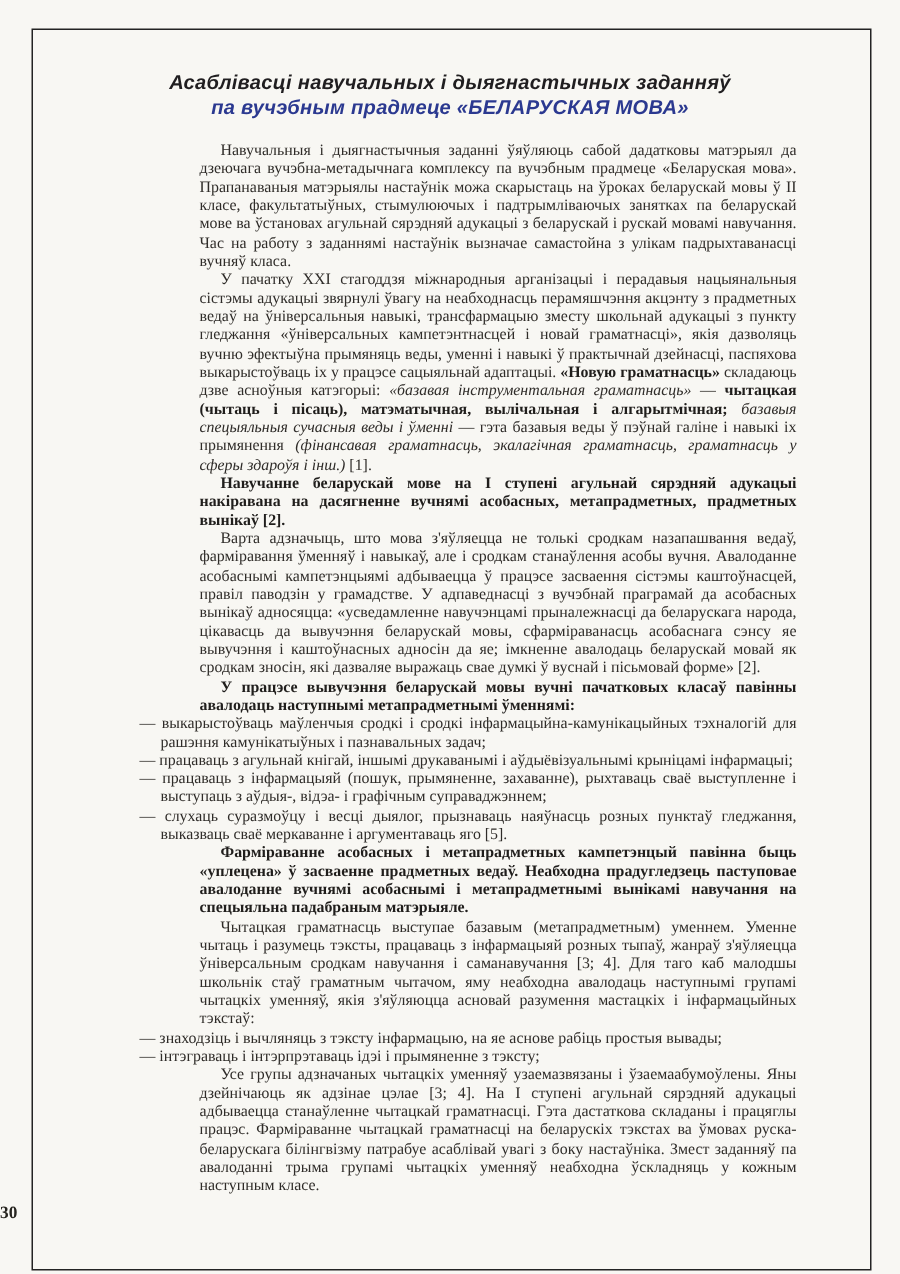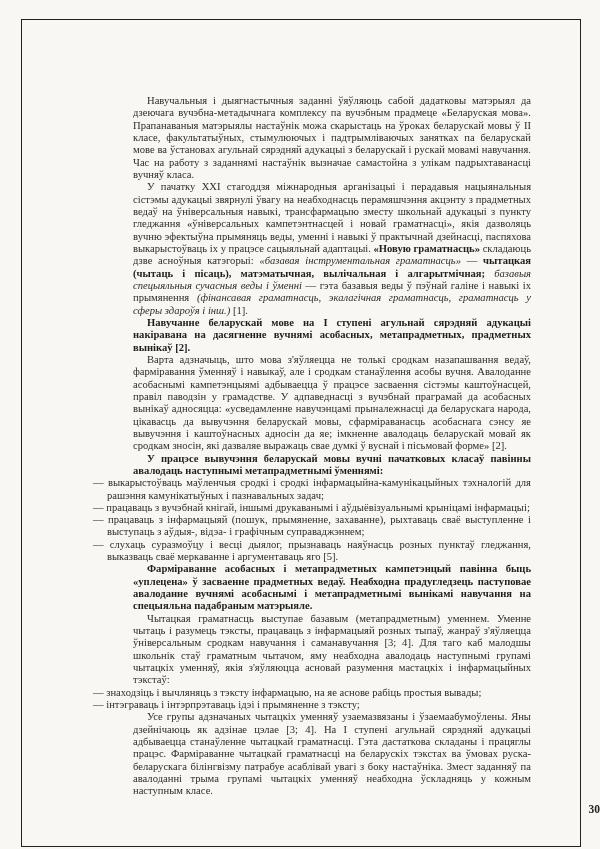--- a/index.html
+++ b/index.html
@@ -30,38 +30,42 @@
     text-align:justify;
   }
   .blk{margin:0;}
   .p{text-indent:14px;margin-left:48px;}
   .li{padding-left:22px;text-indent:-14px;box-sizing:border-box;}
   .n{}
   .b{font-weight:bold;color:#201e1c;}
   .i{font-style:italic;}
   .pagenum{
     position:absolute;left:0;top:803px;width:600px;
-    text-align:right;font-weight:bold;font-size:11.5px;color:#26241f;
+    text-align:left;font-weight:bold;font-size:11.5px;color:#26241f;
   }
 </style>
 </head>
 <body>
 
 <div class="page">
   <div class="frame"></div>
 
+  <div class="title">
+    <div style="color: rgb(32, 30, 32);">Асаблівасці навучальных і дыягнастычных заданняў</div>
+    <div style="color: rgb(43, 57, 144);">па вучэбным прадмеце «БЕЛАРУСКАЯ МОВА»</div>
+  </div>
 
   <div class="article" id="article">
       <div class="blk p"><span class="n">Навучальныя і дыягнастычныя заданні ўяўляюць сабой дадатковы матэрыял да дзеючага вучэбна-метадычнага комплексу па вучэбным прадмеце «Беларуская мова». Прапанаваныя матэрыялы настаўнік можа скарыстаць на ўроках беларускай мовы ў II класе, факультатыўных, стымулюючых і падтрымліваючых занятках па беларускай мове ва ўстановах агульнай сярэдняй адукацыі з беларускай і рускай мовамі навучання. Час на работу з заданнямі настаўнік вызначае самастойна з улікам падрыхтаванасці вучняў класа.</span></div>
       <div class="blk p"><span class="n">У пачатку XXI стагоддзя міжнародныя арганізацыі і перадавыя нацыянальныя сістэмы адукацыі звярнулі ўвагу на неабходнасць перамяшчэння акцэнту з прадметных ведаў на ўніверсальныя навыкі, трансфармацыю зместу школьнай адукацыі з пункту гледжання «ўніверсальных кампетэнтнасцей і новай граматнасці», якія дазволяць вучню эфектыўна прымяняць веды, уменні і навыкі ў практычнай дзейнасці, паспяхова выкарыстоўваць іх у працэсе сацыяльнай адаптацыі. </span><span class="b">«Новую граматнасць»</span><span class="n"> складаюць дзве асноўныя катэгорыі: </span><span class="i">«базавая інструментальная граматнасць»</span><span class="n"> — </span><span class="b">чытацкая (чытаць і пісаць), матэматычная, вылічальная і алгарытмічная;</span><span class="n"> </span><span class="i">базавыя спецыяльныя сучасныя веды і ўменні</span><span class="n"> — гэта базавыя веды ў пэўнай галіне і навыкі іх прымянення </span><span class="i">(фінансавая граматнасць, экалагічная граматнасць, граматнасць у сферы здароўя і інш.)</span><span class="n"> [1].</span></div>
       <div class="blk p"><span class="b">Навучанне беларускай мове на I ступені агульнай сярэдняй адукацыі накіравана на дасягненне вучнямі асобасных, метапрадметных, прадметных вынікаў [2].</span></div>
       <div class="blk p"><span class="n">Варта адзначыць, што мова з'яўляецца не толькі сродкам назапашвання ведаў, фарміравання ўменняў і навыкаў, але і сродкам станаўлення асобы вучня. Авалоданне асобаснымі кампетэнцыямі адбываецца ў працэсе засваення сістэмы каштоўнасцей, правіл паводзін у грамадстве. У адпаведнасці з вучэбнай праграмай да асобасных вынікаў адносяцца: «усведамленне навучэнцамі прыналежнасці да беларускага народа, цікавасць да вывучэння беларускай мовы, сфарміраванасць асобаснага сэнсу яе вывучэння і каштоўнасных адносін да яе; імкненне авалодаць беларускай мовай як сродкам зносін, які дазваляе выражаць свае думкі ў вуснай і пісьмовай форме» [2].</span></div>
       <div class="blk p"><span class="b">У працэсе вывучэння беларускай мовы вучні пачатковых класаў павінны авалодаць наступнымі метапрадметнымі ўменнямі:</span></div>
       <div class="blk li"><span class="n">— выкарыстоўваць маўленчыя сродкі і сродкі інфармацыйна-камунікацыйных тэхналогій для рашэння камунікатыўных і пазнавальных задач;</span></div>
-      <div class="blk li"><span class="n">— працаваць з вучэбнай кнігай, іншымі друкаванымі і аўдыёвізуальнымі крыніцамі інфармацыі;</span></div>
+      <div class="blk li"><span class="n">— працаваць з агульнай кнігай, іншымі друкаванымі і аўдыёвізуальнымі крыніцамі інфармацыі;</span></div>
       <div class="blk li"><span class="n">— працаваць з інфармацыяй (пошук, прымяненне, захаванне), рыхтаваць сваё выступленне і выступаць з аўдыя-, відэа- і графічным суправаджэннем;</span></div>
       <div class="blk li"><span class="n">— слухаць суразмоўцу і весці дыялог, прызнаваць наяўнасць розных пунктаў гледжання, выказваць сваё меркаванне і аргументаваць яго [5].</span></div>
       <div class="blk p"><span class="b">Фарміраванне асобасных і метапрадметных кампетэнцый павінна быць «уплецена» ў засваенне прадметных ведаў. Неабходна прадугледзець паступовае авалоданне вучнямі асобаснымі і метапрадметнымі вынікамі навучання на спецыяльна падабраным матэрыяле.</span></div>
       <div class="blk p"><span class="n">Чытацкая граматнасць выступае базавым (метапрадметным) уменнем. Уменне чытаць і разумець тэксты, працаваць з інфармацыяй розных тыпаў, жанраў з'яўляецца ўніверсальным сродкам навучання і саманавучання [3; 4]. Для таго каб малодшы школьнік стаў граматным чытачом, яму неабходна авалодаць наступнымі групамі чытацкіх уменняў, якія з'яўляюцца асновай разумення мастацкіх і інфармацыйных тэкстаў:</span></div>
       <div class="blk li"><span class="n">— знаходзіць і вычляняць з тэксту інфармацыю, на яе аснове рабіць простыя вывады;</span></div>
       <div class="blk li"><span class="n">— інтэграваць і інтэрпрэтаваць ідэі і прымяненне з тэксту;</span></div>
       <div class="blk p"><span class="n">Усе групы адзначаных чытацкіх уменняў узаемазвязаны і ўзаемаабумоўлены. Яны дзейнічаюць як адзінае цэлае [3; 4]. На I ступені агульнай сярэдняй адукацыі адбываецца станаўленне чытацкай граматнасці. Гэта дастаткова складаны і працяглы працэс. Фарміраванне чытацкай граматнасці на беларускіх тэкстах ва ўмовах руска-беларускага білінгвізму патрабуе асаблівай увагі з боку настаўніка. Змест заданняў па авалоданні трыма групамі чытацкіх уменняў неабходна ўскладняць у кожным наступным класе.</span></div>
     </div>
 
   <div class="pagenum">30</div>

